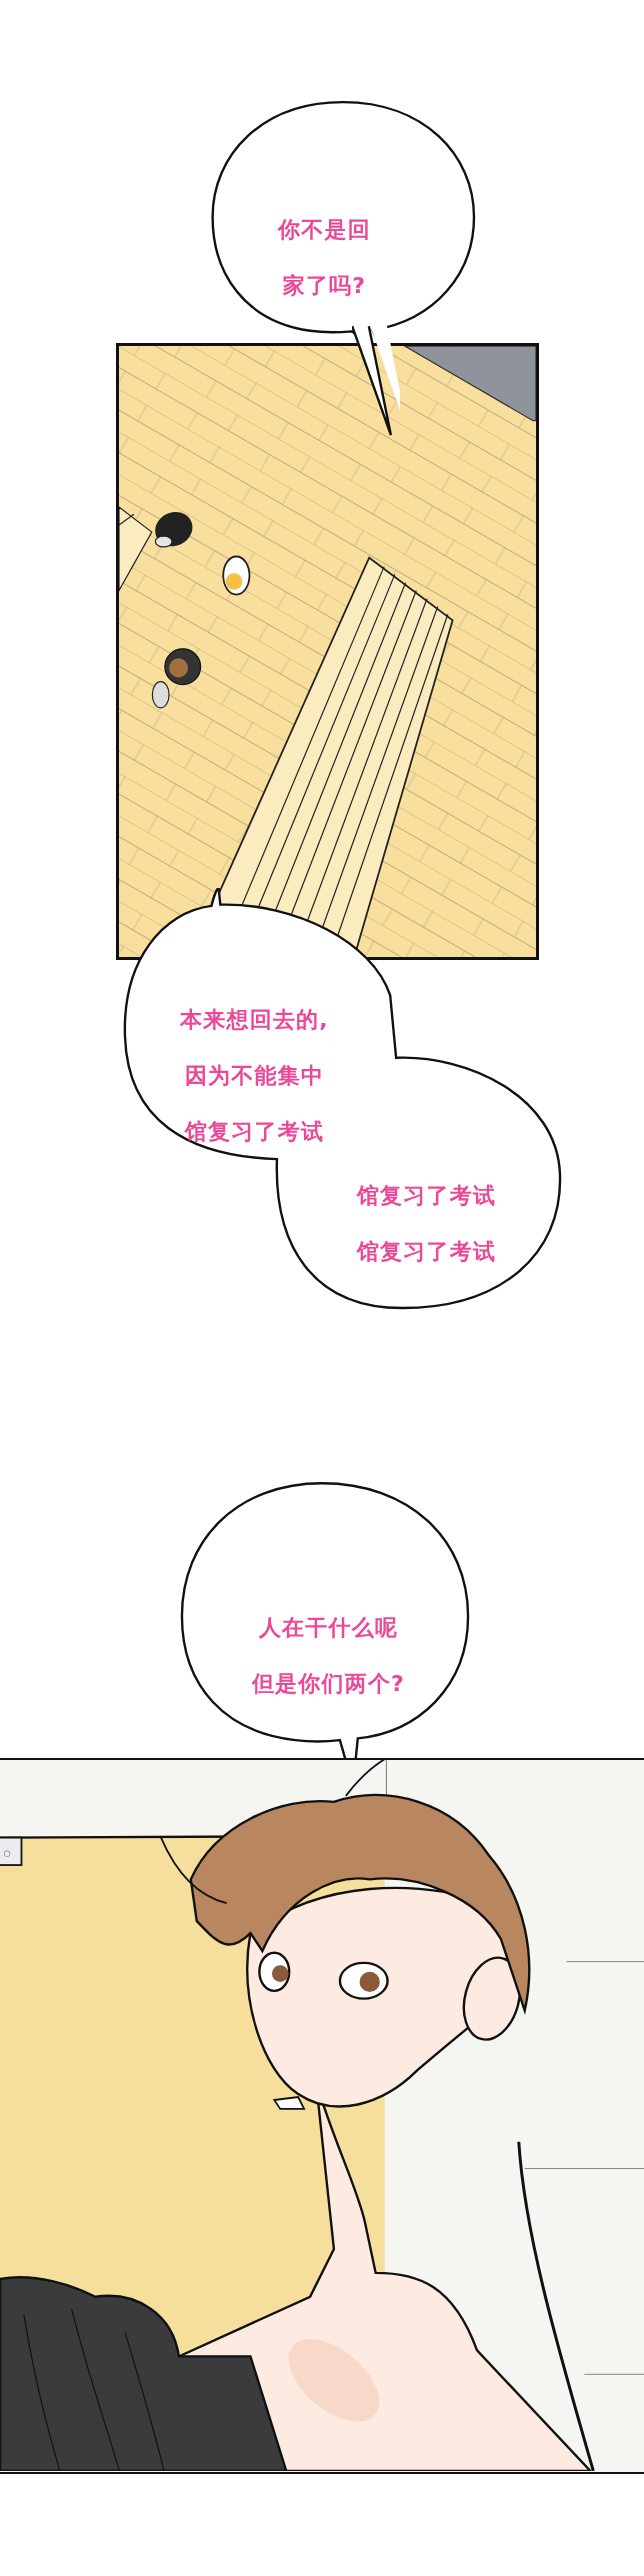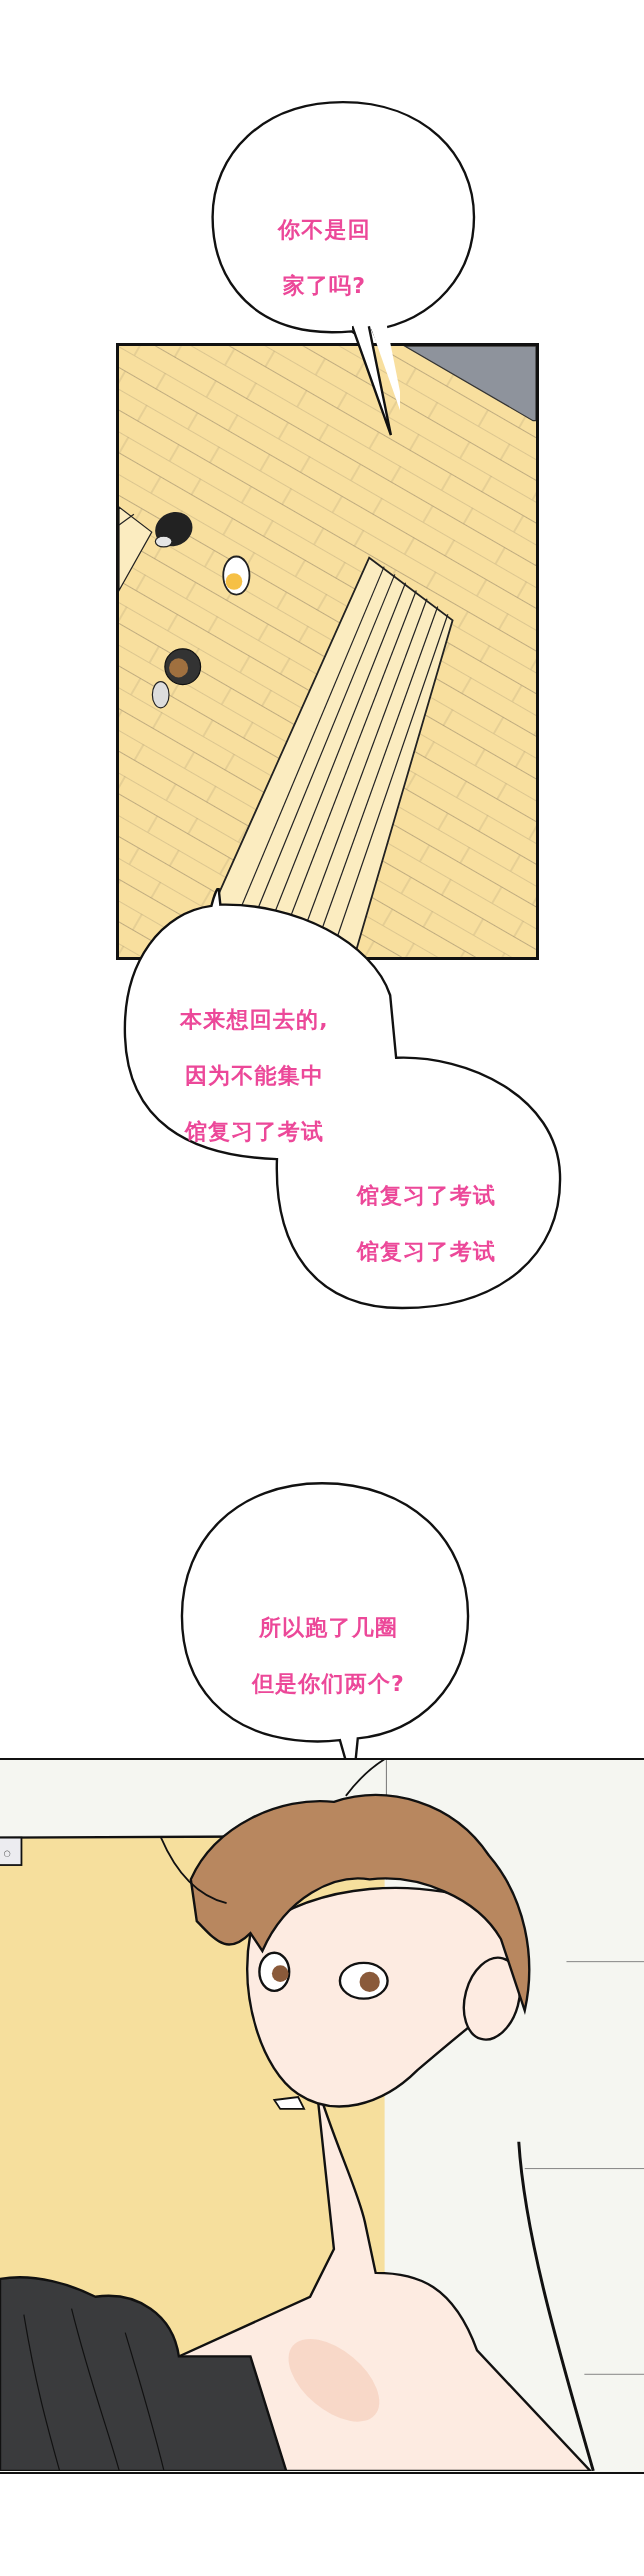--- a/index.html
+++ b/index.html
@@ -98,21 +98,21 @@
   <div>馆复习了考试</div>
   <div>馆复习了考试</div>
 </div>
 
 <div class="abs" style="left:173px;top:1476px;width:304px;height:316px;">
   <svg width="304" height="316" viewBox="0 0 510 530">
     <path d="M250,12 C395,12 495,105 495,235 C495,355 410,430 310,440 L302,520 L280,443 C255,446 230,446 205,443 C90,430 15,355 15,235 C15,105 110,12 250,12 Z" fill="#fff" stroke="#111" stroke-width="4"></path>
   </svg>
 </div>
 <div class="bubble-text" style="left:233px;top:1586px;width:191px;">
-  <div>所以跑了几圈</div>
+  <div>人在干什么呢</div>
   <div>但是你们两个?</div>
 </div>
 
 <div class="panel" id="panel-2">
   <svg width="644" height="711" viewBox="0 0 1080 1192">
 
     <line x1="648" y1="0" x2="648" y2="200" stroke="#666" stroke-width="1.5"></line>
     <line x1="950" y1="338" x2="1080" y2="338" stroke="#777" stroke-width="1.5"></line>
     <line x1="880" y1="685" x2="1080" y2="685" stroke="#777" stroke-width="1.5"></line>
     <line x1="980" y1="1030" x2="1080" y2="1030" stroke="#777" stroke-width="1.5"></line>

